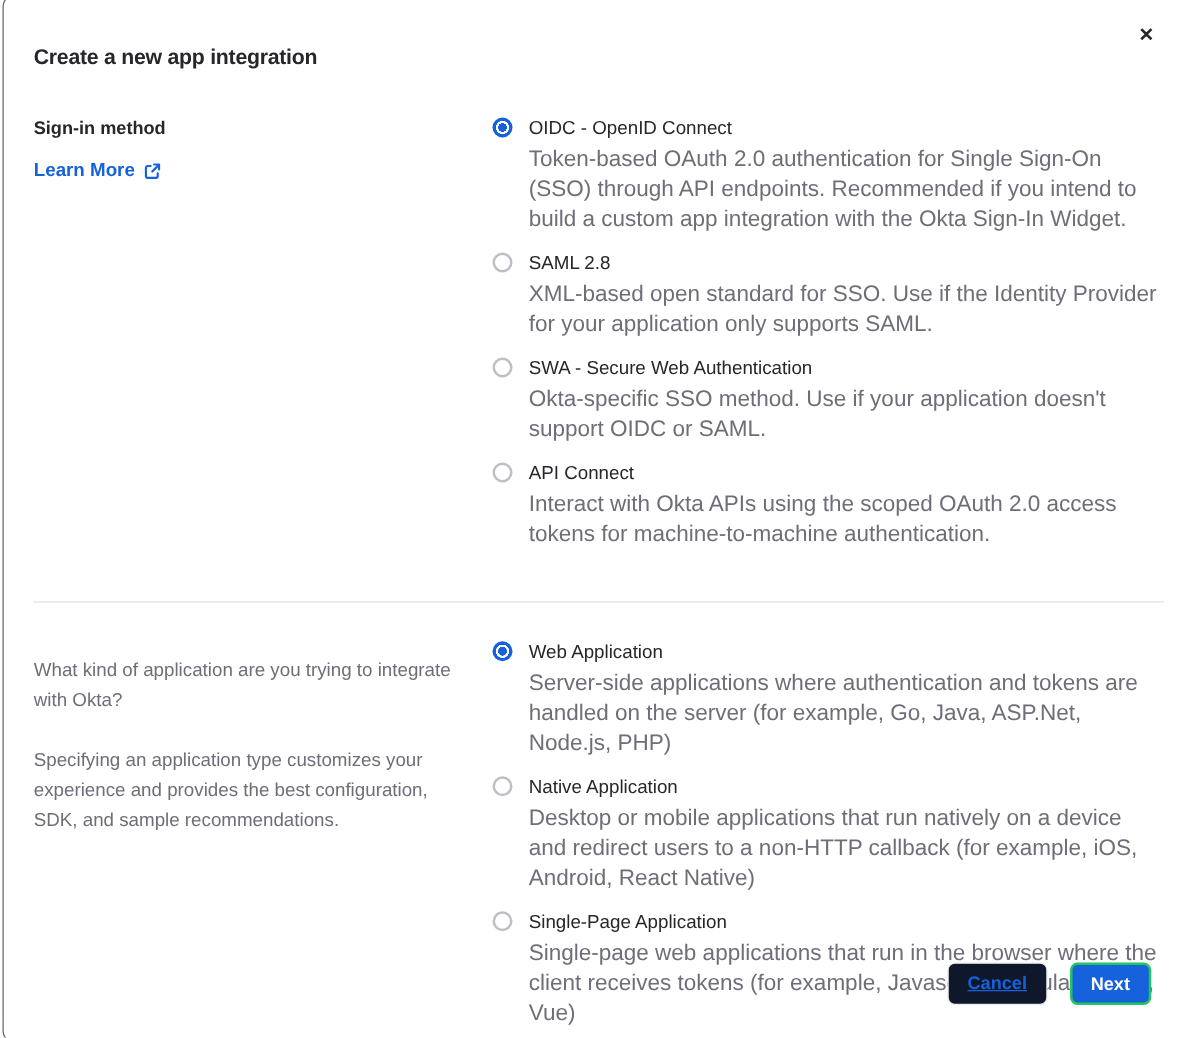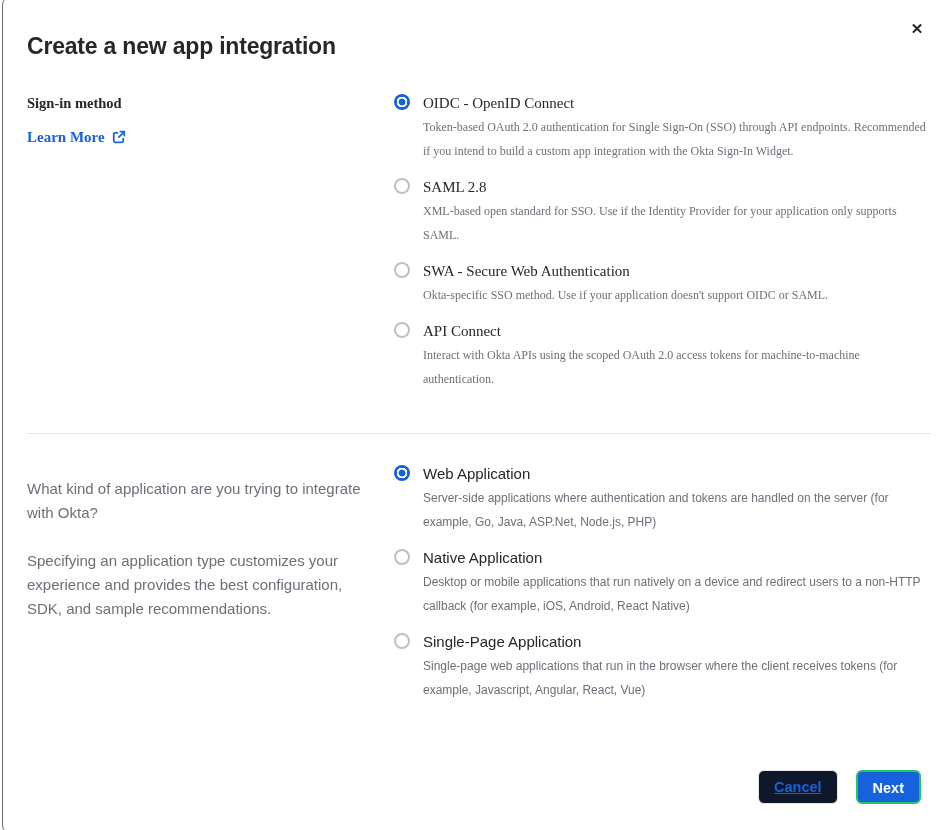--- a/index.html
+++ b/index.html
@@ -7,43 +7,43 @@
     width:950px;height:830px;background:#fff;overflow:hidden;position:relative;
     font-family:"Liberation Sans", sans-serif;
     -webkit-font-smoothing:antialiased;
   }
   .modal{
     position:absolute;left:2px;top:-4px;width:954px;height:838px;
     background:#fff;border:1px solid #696971;border-radius:9px;box-sizing:border-box;
   }
   .modal-inner{position:relative;padding:34px 24px 0 24px;box-sizing:border-box;height:100%;}
   .modal-title{
-    margin:0;font-size:23px;line-height:30px;font-weight:700;color:#26262b;letter-spacing:-0.2px;
+    margin:0;font-size:17px;line-height:30px;font-weight:700;color:#26262b;letter-spacing:-0.2px;
   }
   .close-btn{
     position:absolute;top:22px;right:28px;width:20px;height:20px;border:none;background:transparent;
     color:#26262b;font-size:15px;font-weight:700;line-height:20px;text-align:center;padding:0;cursor:pointer;
     font-family:inherit;
   }
   .section{display:grid;grid-template-columns:352px 1fr;column-gap:15px;}
-  .section-signin{margin-top:30px;font-family:Liberation Serif, serif;}
+  .section-signin{margin-top:30px;}
   .left-col{padding-top:2px;}
   .left-label{font-size:14.5px;font-weight:700;color:#26262b;line-height:20px;margin:0;}
   .learn-more{
     margin-top:15px;display:inline-flex;align-items:center;gap:7px;
     color:#1662dd;font-size:15px;font-weight:700;text-decoration:none;cursor:pointer;line-height:18px;
   }
   .learn-more svg{display:block;}
   .option{display:flex;gap:13px;margin-bottom:12px;cursor:pointer;}
   .radio{flex:0 0 16px;width:16px;height:16px;border-radius:50%;margin-top:3px;box-sizing:border-box;}
   .radio.off{border:2px solid #bebec6;background:#fff;}
   .radio.on{background:radial-gradient(circle,#1662dd 0 3.4px,#fff 3.6px 5.2px,#1662dd 5.4px 8px);}
   .option-text{min-width:0;}
   .option-title{font-size:15px;line-height:24px;color:#26262b;}
-  .option-desc{font-size:12px;line-height:24px;color:#6e6e78;max-width:505px;}
+  .option-desc{font-size:18px;line-height:24px;color:#6e6e78;max-width:505px;}
   .divider{border:none;border-top:1px solid #e2e2e7;margin:30px 0 28px 0;}
   .para{margin:0;font-size:15px;line-height:24px;color:#6e6e78;max-width:348px;}
   .para-question{margin-top:13px;}
   .para-hint{margin-top:24px;}
   .footer{position:absolute;right:34px;bottom:29px;display:flex;gap:18px;}
   .btn{
     height:34px;border-radius:6px;padding:0 15px;font-family:inherit;
     font-size:14.5px;font-weight:700;line-height:32px;cursor:pointer;
   }
   .btn-cancel{background:#0f172a;border:1px solid #e7e7ec;color:#1662dd;text-decoration:underline;}

